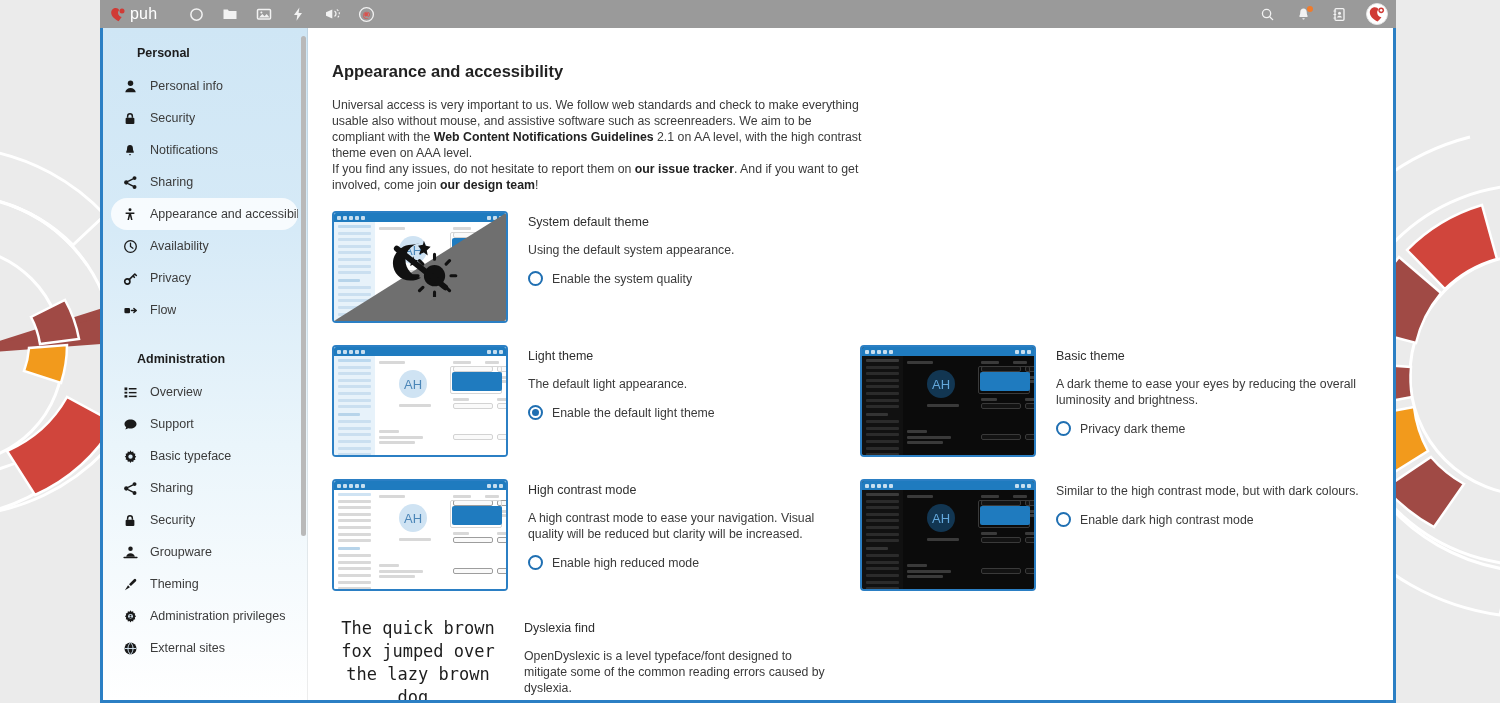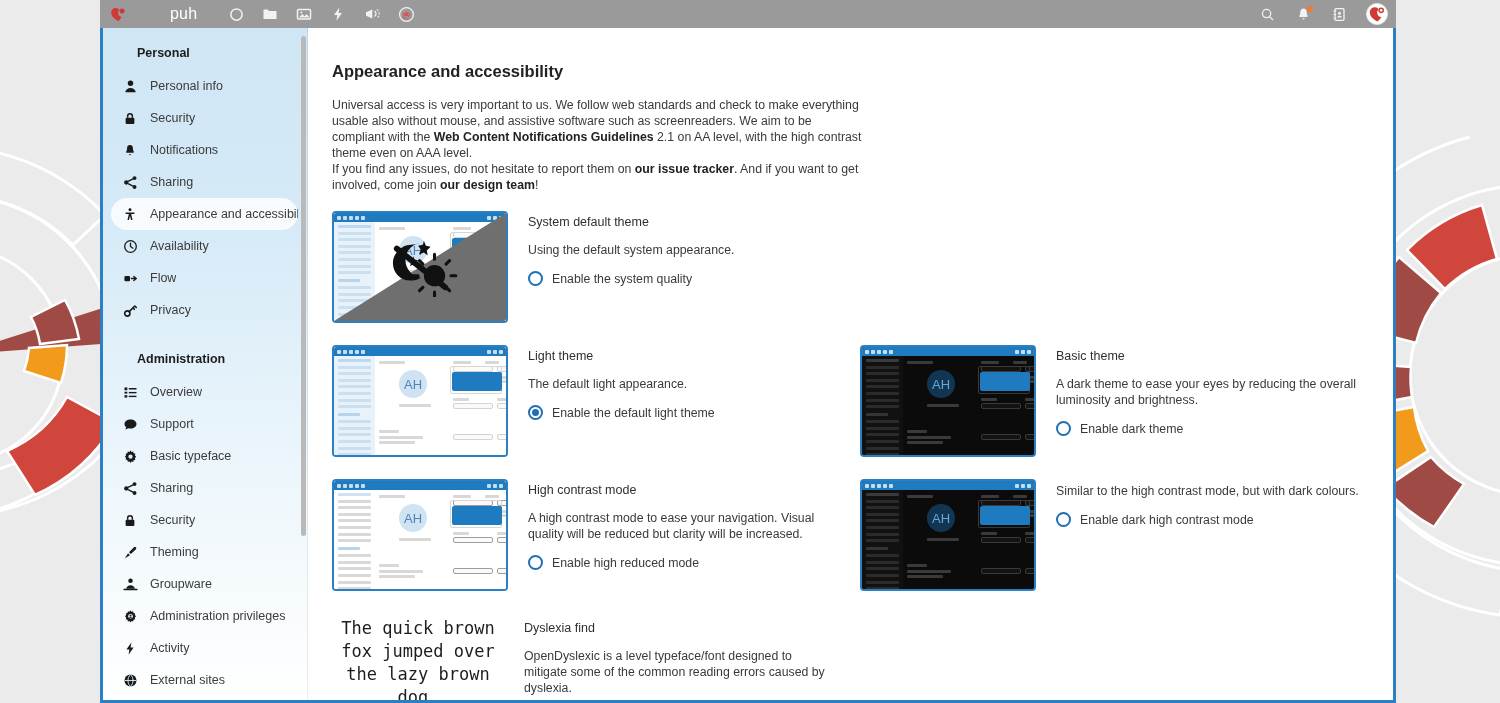--- a/index.html
+++ b/index.html
@@ -21,21 +21,20 @@
   }
   .topbar {
     height: 28px; background: #9a9a9a; display: flex; align-items: center;
     padding: 0 10px; flex: none; position: relative;
   }
   .logo { display: flex; align-items: center; gap: 3px; margin-right: 22px; }
   .logo-mark { width: 17px; height: 17px; position: relative; }
   .logo-text {
     font-size: 16px; font-weight: 400; color: #ffffff; letter-spacing: .2px;
     line-height: 1;
-    margin-left: 40px;
   }
   .navicons { display: flex; align-items: center; gap: 0px; }
   .navicon {
     width: 34px; height: 28px; display: flex; align-items: center; justify-content: center;
     color: #f2f2f2;
   }
   .navicon svg { display: block; }
   .right-icons { position: absolute; right: 8px; top: 0; height: 28px; display: flex; align-items: center; gap: 2px; }
   .avatar {
     width: 22px; height: 22px; border-radius: 50%; background: #ffffff;
@@ -341,34 +340,34 @@
               <svg width="15" height="15" viewBox="0 0 16 16">
                 <circle cx="8" cy="8" r="6.2" fill="none" stroke="currentColor" stroke-width="1.4"></circle>
                 <path d="M8 4.3V8l2.6 1.8" fill="none" stroke="currentColor" stroke-width="1.4" stroke-linecap="round"></path>
               </svg>
             </span>
             <span class="sb-label">Availability</span>
           </div>
           <div class="sb-item">
             <span class="sb-ic">
               <svg width="15" height="15" viewBox="0 0 16 16">
+                <circle cx="4.6" cy="11.2" r="2.8" fill="none" stroke="currentColor" stroke-width="1.7"></circle>
+                <path d="M6.6 9.2l6-6M10.6 5.2l1.5 1.5M12.6 3.2l1.6 1.6" stroke="currentColor" stroke-width="1.7" stroke-linecap="round"></path>
+              </svg>
+            </span>
+            <span class="sb-label">Privacy</span>
+          </div>
+          <div class="sb-item">
+            <span class="sb-ic">
+              <svg width="15" height="15" viewBox="0 0 16 16">
                 <rect x="1.5" y="5.2" width="6" height="5.6" rx="1.3" fill="currentColor"></rect>
                 <path d="M9 8h4.5M11.6 5.8L14.2 8l-2.6 2.2" fill="none" stroke="currentColor" stroke-width="1.5" stroke-linecap="round" stroke-linejoin="round"></path>
               </svg>
             </span>
             <span class="sb-label">Flow</span>
-          </div>
-          <div class="sb-item">
-            <span class="sb-ic">
-              <svg width="15" height="15" viewBox="0 0 16 16">
-                <circle cx="4.6" cy="11.2" r="2.8" fill="none" stroke="currentColor" stroke-width="1.7"></circle>
-                <path d="M6.6 9.2l6-6M10.6 5.2l1.5 1.5M12.6 3.2l1.6 1.6" stroke="currentColor" stroke-width="1.7" stroke-linecap="round"></path>
-              </svg>
-            </span>
-            <span class="sb-label">Privacy</span>
           </div>
         </div>
 
       <div class="sb-head admin">Administration</div>
       <div id="group-admin">
           <div class="sb-item">
             <span class="sb-ic">
               <svg width="15" height="15" viewBox="0 0 16 16">
                 <rect x="1.6" y="2.6" width="3" height="3" fill="currentColor"></rect>
                 <rect x="1.6" y="7.2" width="3" height="2" fill="currentColor"></rect>
@@ -413,54 +412,46 @@
               <svg width="14" height="15" viewBox="0 0 16 16">
                 <rect x="3" y="7" width="10" height="7.2" rx="1.2" fill="currentColor"></rect>
                 <path d="M5.3 7V5.3a2.7 2.7 0 0 1 5.4 0V7" fill="none" stroke="currentColor" stroke-width="1.7"></path>
               </svg>
             </span>
             <span class="sb-label">Security</span>
           </div>
           <div class="sb-item">
             <span class="sb-ic">
               <svg width="15" height="15" viewBox="0 0 16 16">
-                <path d="M13.8 2.4a1.5 1.5 0 0 0-2.1 0L6.4 7.7l2 2 5.4-5.3a1.5 1.5 0 0 0 0-2z" fill="currentColor"></path>
-                <path d="M5.4 8.8L2 14.2l5.4-3.4z" fill="currentColor"></path>
-              </svg>
-            </span>
-            <span class="sb-label">Theming</span>
-          </div>
-          <div class="sb-item">
-            <span class="sb-ic">
-              <svg width="15" height="15" viewBox="0 0 16 16">
                 <circle cx="8" cy="4" r="2.4" fill="currentColor"></circle>
                 <path d="M3.4 12.6c.4-2.5 2.2-3.9 4.6-3.9s4.2 1.4 4.6 3.9z" fill="currentColor"></path>
                 <path d="M1.2 13.4h13.6" stroke="currentColor" stroke-width="1.6" stroke-linecap="round"></path>
               </svg>
             </span>
             <span class="sb-label">Groupware</span>
+          </div>
+          <div class="sb-item">
+            <span class="sb-ic">
+              <svg width="15" height="15" viewBox="0 0 16 16">
+                <path d="M13.8 2.4a1.5 1.5 0 0 0-2.1 0L6.4 7.7l2 2 5.4-5.3a1.5 1.5 0 0 0 0-2z" fill="currentColor"></path>
+                <path d="M5.4 8.8L2 14.2l5.4-3.4z" fill="currentColor"></path>
+              </svg>
+            </span>
+            <span class="sb-label">Theming</span>
           </div>
           <div class="sb-item">
             <span class="sb-ic">
               <svg width="15" height="15" viewBox="0 0 16 16">
                 <path d="M8 1.2l1 1.6 1.8-.4.4 1.8 1.8.5-.4 1.8 1.3 1.3-1.3 1.3.4 1.8-1.8.5-.4 1.8-1.8-.4L8 14.4l-1-1.6-1.8.4-.4-1.8-1.8-.5.4-1.8L2.1 7.8l1.3-1.3-.4-1.8 1.8-.5.4-1.8 1.8.4z" fill="currentColor"></path>
                 <circle cx="8" cy="7.8" r="2.6" fill="#d9eaf6"></circle>
                 <circle cx="8" cy="7.1" r="1" fill="currentColor"></circle>
                 <path d="M6.3 9.8c.3-.8 1-1.2 1.7-1.2s1.4.4 1.7 1.2z" fill="currentColor"></path>
               </svg>
             </span>
             <span class="sb-label">Administration privileges</span>
-          </div>
-          <div class="sb-item">
-            <span class="sb-ic">
-              <svg width="14" height="15" viewBox="0 0 16 16">
-                <path d="M9.6 1.2L3.9 9.2h3.4l-.9 5.8 5.7-8.2H8.7z" fill="currentColor"></path>
-              </svg>
-            </span>
-            <span class="sb-label">Activity</span>
           </div>
           <div class="sb-item">
             <span class="sb-ic">
               <svg width="15" height="15" viewBox="0 0 16 16">
                 <circle cx="8" cy="8" r="6.4" fill="currentColor"></circle>
                 <path d="M1.8 8h12.4M8 1.6c1.8 1.8 2.7 4 2.7 6.4S9.8 12.6 8 14.4C6.2 12.6 5.3 10.4 5.3 8S6.2 3.4 8 1.6z" fill="none" stroke="#d9eaf6" stroke-width="1"></path>
               </svg>
             </span>
             <span class="sb-label">External sites</span>
           </div>
@@ -683,21 +674,21 @@
                     <div class="mini-field" style="left:122px;top:78px;width:40px"></div>
                   </div>
                 </div>
               </div>
             </div>
             <div class="theme-info">
               <div class="theme-name">Basic theme</div>
               <div class="theme-desc">A dark theme to ease your eyes by reducing the overall luminosity and brightness.</div>
               <label class="opt">
                 <span class="radio"></span>
-                <span>Enable dark theme</span>
+                <span>Privacy dark theme</span>
               </label>
             </div>
           </div>
           <div class="theme-cell">
             <div class="thumb">
               <div class="mini hc">
                 <div class="mini-top">
                   <div class="md"></div>
                   <div class="md"></div>
                   <div class="md"></div>

